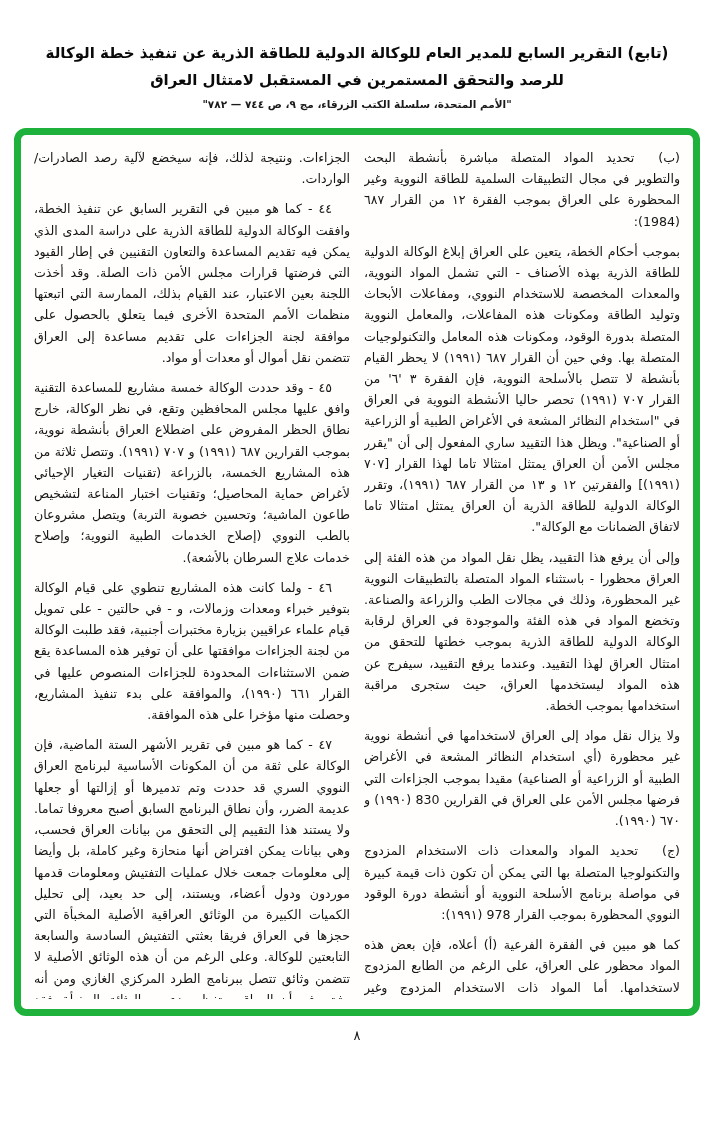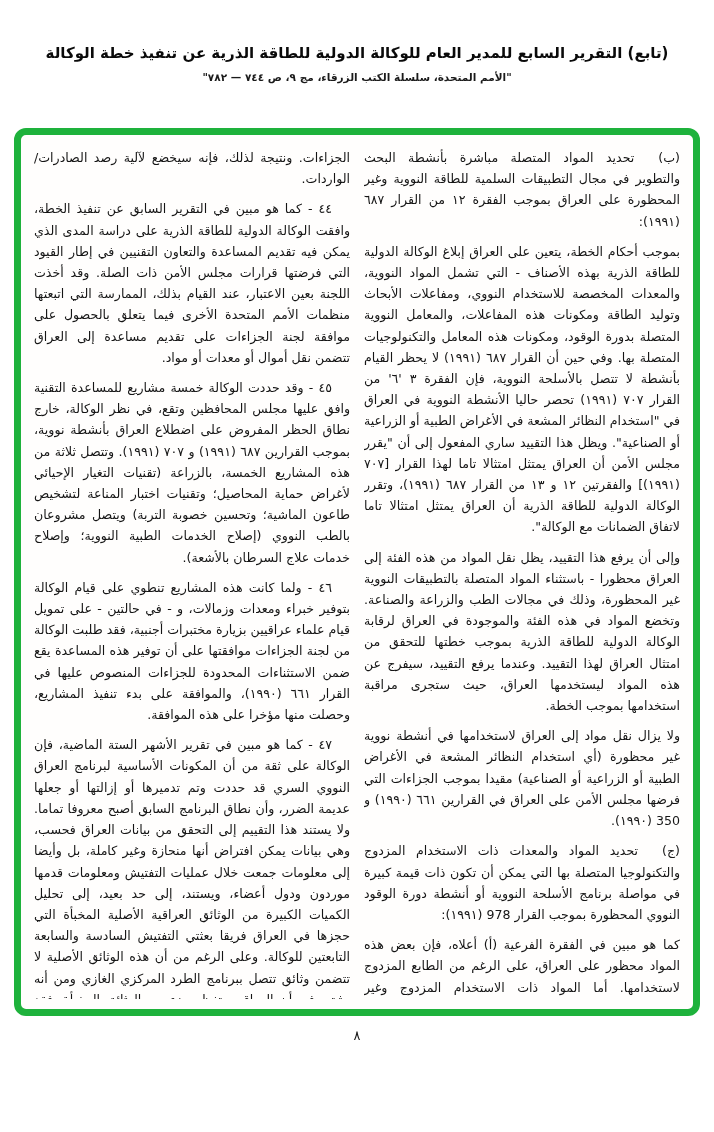--- a/index.html
+++ b/index.html
@@ -86,31 +86,32 @@
     color: #1a1a1a;
   }
 </style>
 </head>
 <body>
 
 <div class="page">
 
   <div class="doc-header">
     <div class="doc-title-line">(تابع) التقرير السابع للمدير العام للوكالة الدولية للطاقة الذرية عن تنفيذ خطة الوكالة</div>
+    <div class="doc-title-line">للرصد والتحقق المستمرين في المستقبل لامتثال العراق</div>
     <div class="doc-source-line">"الأمم المتحدة، سلسلة الكتب الزرقاء، مج ٩، ص ٧٤٤ — ٧٨٢"</div>
   </div>
 
   <div class="green-box">
     <div class="columns">
 
       <div class="col">
-        <p class="subpara"><span class="label">(ب)</span><span>تحديد المواد المتصلة مباشرة بأنشطة البحث والتطوير في مجال التطبيقات السلمية للطاقة النووية وغير المحظورة على العراق بموجب الفقرة ١٢ من القرار ٦٨٧ (١٩٩١):</span></p>
+        <p class="subpara"><span class="label">(ب)</span><span>تحديد المواد المتصلة مباشرة بأنشطة البحث والتطوير في مجال التطبيقات السلمية للطاقة النووية وغير المحظورة على العراق بموجب الفقرة ١٢ من القرار ٦٨٧ (1984):</span></p>
         <p>بموجب أحكام الخطة، يتعين على العراق إبلاغ الوكالة الدولية للطاقة الذرية بهذه الأصناف - التي تشمل المواد النووية، والمعدات المخصصة للاستخدام النووي، ومفاعلات الأبحاث وتوليد الطاقة ومكونات هذه المفاعلات، والمعامل النووية المتصلة بدورة الوقود، ومكونات هذه المعامل والتكنولوجيات المتصلة بها. وفي حين أن القرار ٦٨٧ (١٩٩١) لا يحظر القيام بأنشطة لا تتصل بالأسلحة النووية، فإن الفقرة ٣ '٦' من القرار ٧٠٧ (١٩٩١) تحصر حاليا الأنشطة النووية في العراق في "استخدام النظائر المشعة في الأغراض الطبية أو الزراعية أو الصناعية". ويظل هذا التقييد ساري المفعول إلى أن "يقرر مجلس الأمن أن العراق يمتثل امتثالا تاما لهذا القرار [٧٠٧ (١٩٩١)] والفقرتين ١٢ و ١٣ من القرار ٦٨٧ (١٩٩١)، وتقرر الوكالة الدولية للطاقة الذرية أن العراق يمتثل امتثالا تاما لاتفاق الضمانات مع الوكالة".</p>
         <p>وإلى أن يرفع هذا التقييد، يظل نقل المواد من هذه الفئة إلى العراق محظورا - باستثناء المواد المتصلة بالتطبيقات النووية غير المحظورة، وذلك في مجالات الطب والزراعة والصناعة. وتخضع المواد في هذه الفئة والموجودة في العراق لرقابة الوكالة الدولية للطاقة الذرية بموجب خطتها للتحقق من امتثال العراق لهذا التقييد. وعندما يرفع التقييد، سيفرج عن هذه المواد ليستخدمها العراق، حيث ستجرى مراقبة استخدامها بموجب الخطة.</p>
-        <p>ولا يزال نقل مواد إلى العراق لاستخدامها في أنشطة نووية غير محظورة (أي استخدام النظائر المشعة في الأغراض الطبية أو الزراعية أو الصناعية) مقيدا بموجب الجزاءات التي فرضها مجلس الأمن على العراق في القرارين ٦٦١ (١٩٩٠) و 350 (١٩٩٠).</p>
+        <p>ولا يزال نقل مواد إلى العراق لاستخدامها في أنشطة نووية غير محظورة (أي استخدام النظائر المشعة في الأغراض الطبية أو الزراعية أو الصناعية) مقيدا بموجب الجزاءات التي فرضها مجلس الأمن على العراق في القرارين 830 (١٩٩٠) و ٦٧٠ (١٩٩٠).</p>
         <p class="subpara"><span class="label">(ج)</span><span>تحديد المواد والمعدات ذات الاستخدام المزدوج والتكنولوجيا المتصلة بها التي يمكن أن تكون ذات قيمة كبيرة في مواصلة برنامج الأسلحة النووية أو أنشطة دورة الوقود النووي المحظورة بموجب القرار 978 (١٩٩١):</span></p>
         <p>كما هو مبين في الفقرة الفرعية (أ) أعلاه، فإن بعض هذه المواد محظور على العراق، على الرغم من الطابع المزدوج لاستخدامها. أما المواد ذات الاستخدام المزدوج وغير المحظورة والتي كانت موجودة في العراق في نهاية حرب الخليج فيتعين الإعلان عنها للوكالة الدولية للطاقة الذرية بموجب الخطة، ويخضع استخدامها لمراقبة الوكالة. وإلى أن ترفع الجزاءات المنصوص عليها في القرارين ٦٦١ (١٩٩٠) و ٦٧٠ (١٩٩٠)، يظل نقل المواد ذات الاستخدام المزدوج لاحتياجات مدنية أساسية خاضعا لأحكام</p>
       </div>
 
       <div class="col">
         <p>الجزاءات. ونتيجة لذلك، فإنه سيخضع لآلية رصد الصادرات/الواردات.</p>
         <p class="num-para">٤٤ - كما هو مبين في التقرير السابق عن تنفيذ الخطة، وافقت الوكالة الدولية للطاقة الذرية على دراسة المدى الذي يمكن فيه تقديم المساعدة والتعاون التقنيين في إطار القيود التي فرضتها قرارات مجلس الأمن ذات الصلة. وقد أخذت اللجنة بعين الاعتبار، عند القيام بذلك، الممارسة التي اتبعتها منظمات الأمم المتحدة الأخرى فيما يتعلق بالحصول على موافقة لجنة الجزاءات على تقديم مساعدة إلى العراق تتضمن نقل أموال أو معدات أو مواد.</p>
         <p class="num-para">٤٥ - وقد حددت الوكالة خمسة مشاريع للمساعدة التقنية وافق عليها مجلس المحافظين وتقع، في نظر الوكالة، خارج نطاق الحظر المفروض على اضطلاع العراق بأنشطة نووية، بموجب القرارين ٦٨٧ (١٩٩١) و ٧٠٧ (١٩٩١). وتتصل ثلاثة من هذه المشاريع الخمسة، بالزراعة (تقنيات التغيار الإحيائي لأغراض حماية المحاصيل؛ وتقنيات اختبار المناعة لتشخيص طاعون الماشية؛ وتحسين خصوبة التربة) ويتصل مشروعان بالطب النووي (إصلاح الخدمات الطبية النووية؛ وإصلاح خدمات علاج السرطان بالأشعة).</p>
         <p class="num-para">٤٦ - ولما كانت هذه المشاريع تنطوي على قيام الوكالة بتوفير خبراء ومعدات وزمالات، و - في حالتين - على تمويل قيام علماء عراقيين بزيارة مختبرات أجنبية، فقد طلبت الوكالة من لجنة الجزاءات موافقتها على أن توفير هذه المساعدة يقع ضمن الاستثناءات المحدودة للجزاءات المنصوص عليها في القرار ٦٦١ (١٩٩٠)، والموافقة على بدء تنفيذ المشاريع، وحصلت منها مؤخرا على هذه الموافقة.</p>
         <p class="num-para">٤٧ - كما هو مبين في تقرير الأشهر الستة الماضية، فإن الوكالة على ثقة من أن المكونات الأساسية لبرنامج العراق النووي السري قد حددت وتم تدميرها أو إزالتها أو جعلها عديمة الضرر، وأن نطاق البرنامج السابق أصبح معروفا تماما. ولا يستند هذا التقييم إلى التحقق من بيانات العراق فحسب، وهي بيانات يمكن افتراض أنها منحازة وغير كاملة، بل وأيضا إلى معلومات جمعت خلال عمليات التفتيش ومعلومات قدمها موردون ودول أعضاء، ويستند، إلى حد بعيد، إلى تحليل الكميات الكبيرة من الوثائق العراقية الأصلية المخبأة التي حجزها في العراق فريقا بعثتي التفتيش السادسة والسابعة التابعتين للوكالة. وعلى الرغم من أن هذه الوثائق الأصلية لا تتضمن وثائق تتصل ببرنامج الطرد المركزي الغازي ومن أنه يشتبه في أن العراق يحتفظ بجزء من الوثائق المخبأة، فقد تقلص بالتدريج نطاق المجالات التي لا تزال مشوبة بعدم اليقين فيما يتعلق ببرنامج الأسلحة النووية السابق للعراق، لينحصر في تفاصيل لا يرجح أن تؤثر المعرفة الكاملة بها على الحالة العامة.</p>

